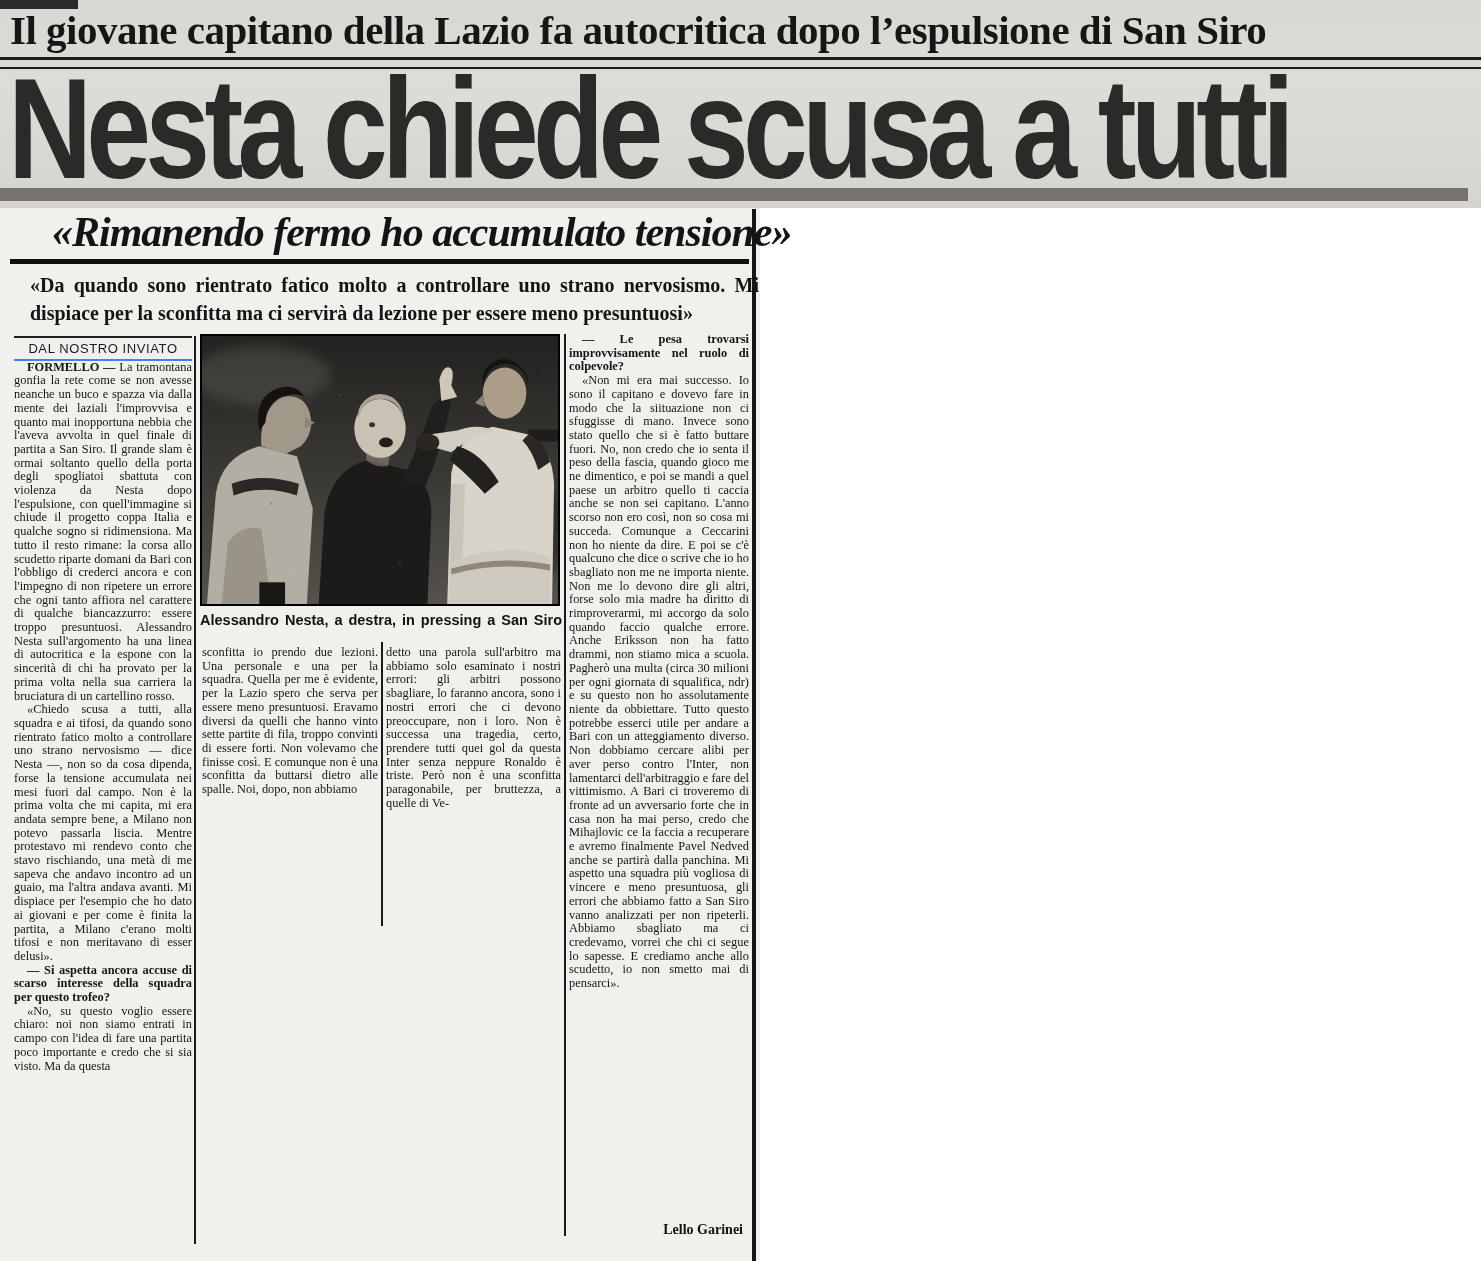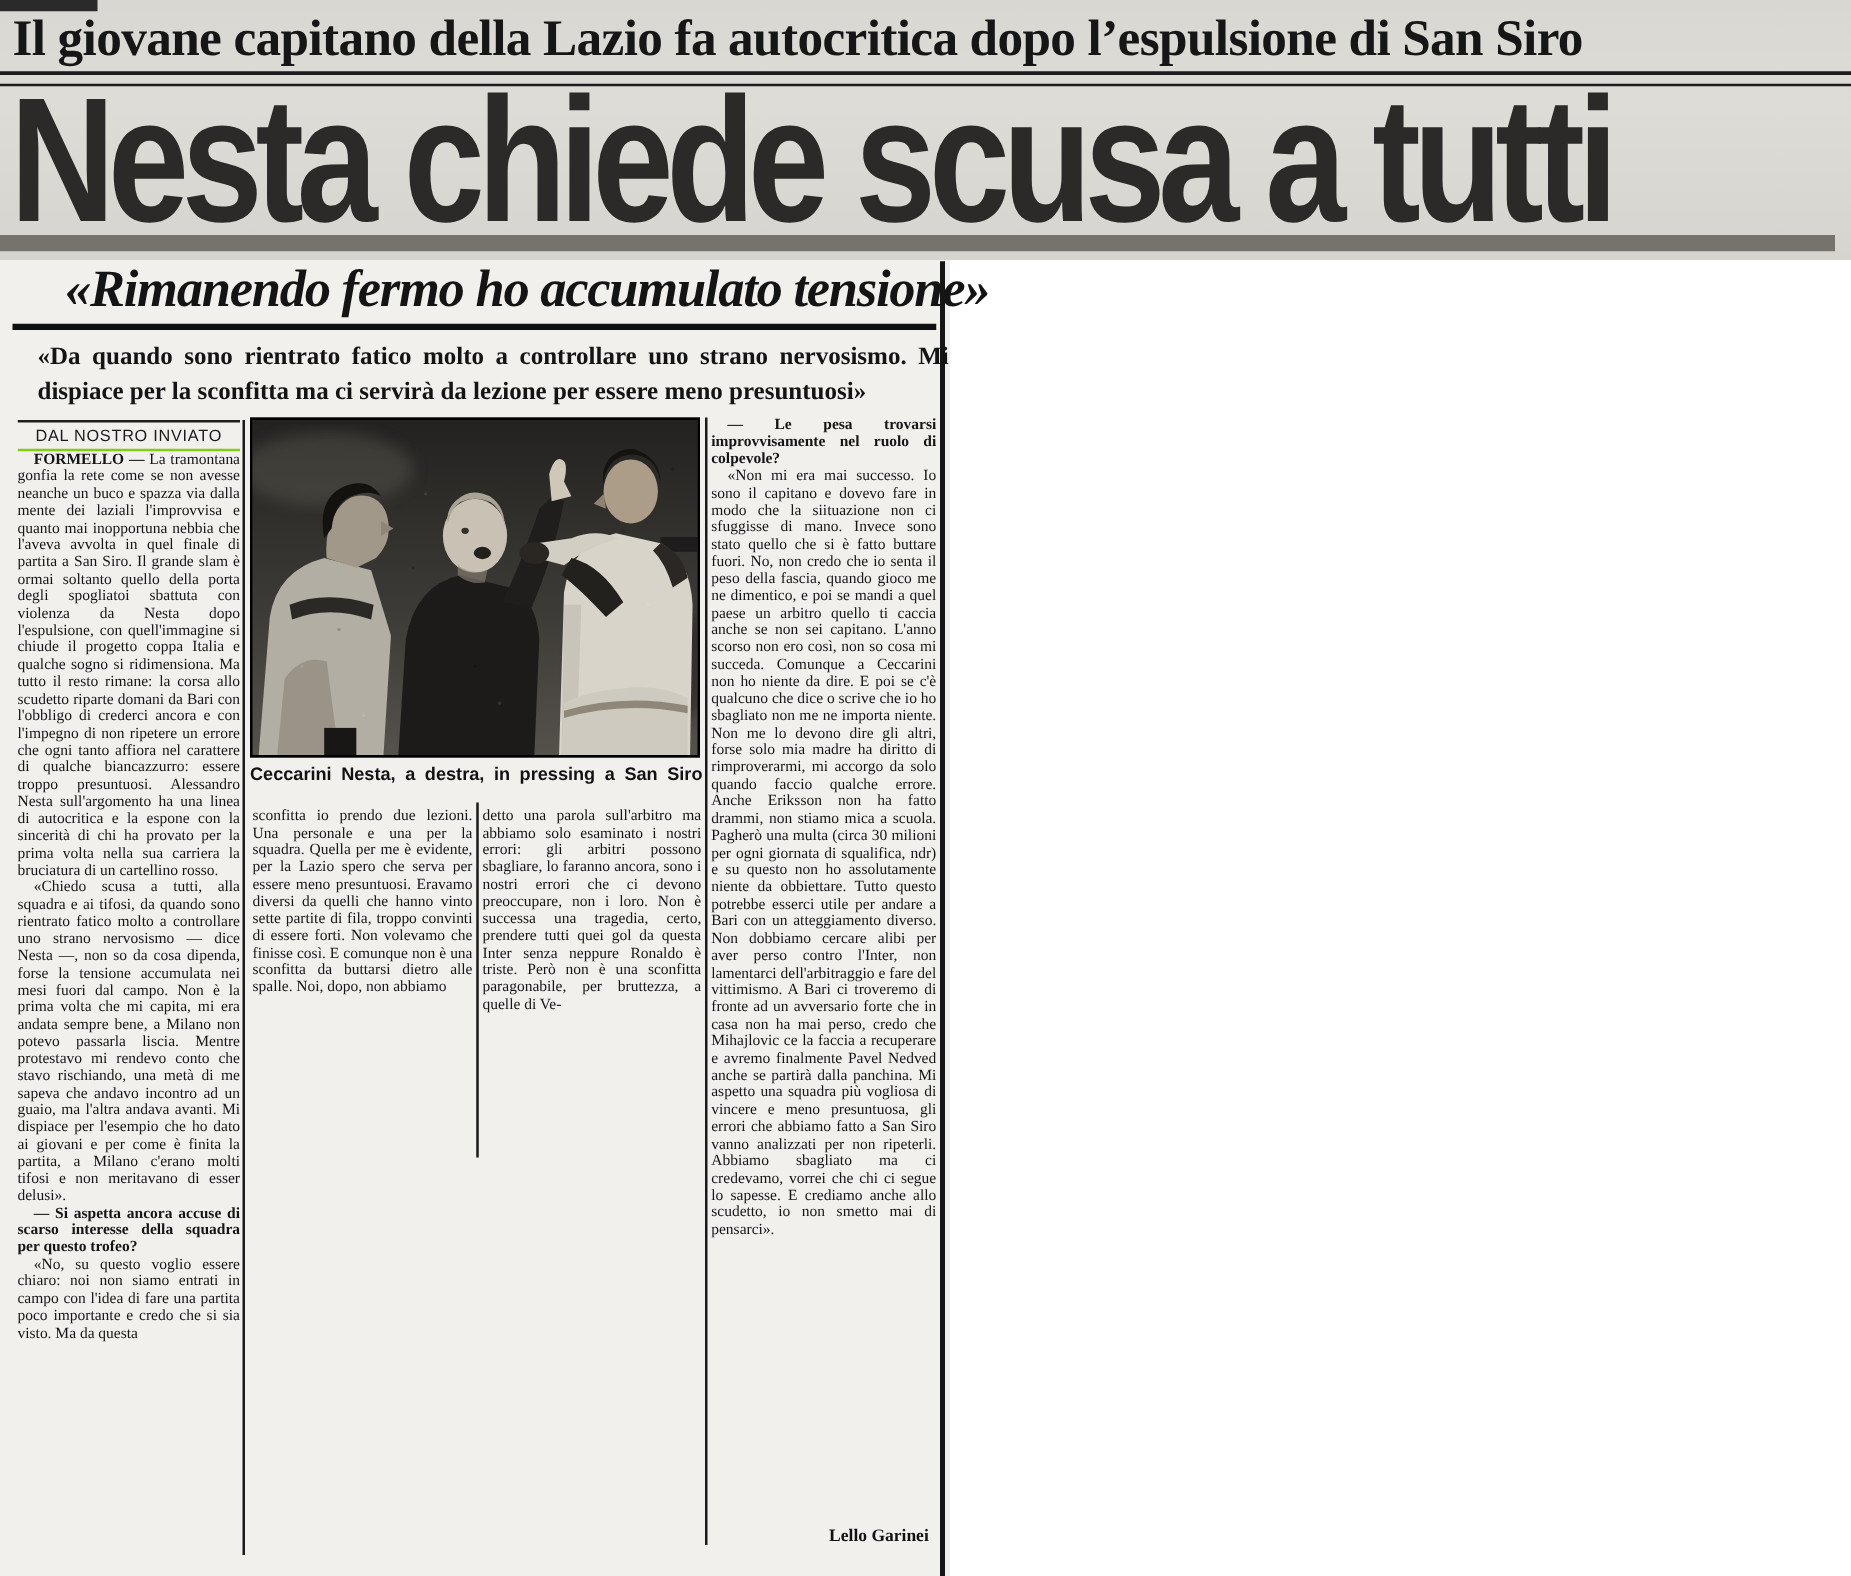--- a/index.html
+++ b/index.html
@@ -49,21 +49,21 @@
   .col{position:absolute;font-size:12.4px;line-height:13.7px;text-align:justify;
        overflow:hidden;color:#151515;}
   .col p{margin:0;text-indent:13px;}
   .col p.noindent{text-indent:0;}
   .col p.q{font-weight:bold;}
   .col-1{left:14px;top:336px;width:178px;height:925px;}
   .col-2{left:202px;top:646px;width:176px;height:266px;}
   .col-3{left:386px;top:646px;width:175px;height:286px;}
   .col-4{left:569px;top:333px;width:180px;height:882px;}
 
-  .box-kicker{border-top:2px solid #1f1f1f;border-bottom:2px solid #84cc16;
+  .box-kicker{border-top:2px solid #1f1f1f;border-bottom:2px solid #3b82f6;
               font-family:"Liberation Sans", sans-serif;font-size:13px;letter-spacing:0.6px;
               text-align:center;padding:4px 0 3px 0;margin:0 0 7px 0;color:#1a1a1a;}
   .b{font-weight:bold;}
   .byline{position:absolute;left:569px;top:1222px;width:174px;text-align:right;
           font-weight:bold;font-size:14px;color:#111;}
 </style>
 </head>
 <body>
 
 <div id="page">
@@ -146,21 +146,21 @@
       </g>
       <g fill="#000000" opacity="0.18">
         <circle cx="70" cy="170" r="1.4"></circle>
           <circle cx="180" cy="200" r="1.2"></circle>
           <circle cx="300" cy="90" r="1.3"></circle>
         <circle cx="130" cy="120" r="1.1"></circle>
           <circle cx="340" cy="40" r="1.4"></circle>
       </g>
     </svg>
   </div>
-  <div class="caption">Ceccarini Nesta, a destra, in pressing a San Siro</div>
+  <div class="caption">Alessandro Nesta, a destra, in pressing a San Siro</div>
 
   <div class="col col-1">
     <p class="box-kicker noindent">DAL NOSTRO INVIATO</p>
     <p><span class="b">FORMELLO — </span><span>La tramontana gonfia la rete come se non avesse neanche un buco e spazza via dalla mente dei laziali l'improvvisa e quanto mai inopportuna nebbia che l'aveva avvolta in quel finale di partita a San Siro. Il grande slam è ormai soltanto quello della porta degli spogliatoi sbattuta con violenza da Nesta dopo l'espulsione, con quell'immagine si chiude il progetto coppa Italia e qualche sogno si ridimensiona. Ma tutto il resto rimane: la corsa allo scudetto riparte domani da Bari con l'obbligo di crederci ancora e con l'impegno di non ripetere un errore che ogni tanto affiora nel carattere di qualche biancazzurro: essere troppo presuntuosi. Alessandro Nesta sull'argomento ha una linea di autocritica e la espone con la sincerità di chi ha provato per la prima volta nella sua carriera la bruciatura di un cartellino rosso.</span></p>
     <p>«Chiedo scusa a tutti, alla squadra e ai tifosi, da quando sono rientrato fatico molto a controllare uno strano nervosismo — dice Nesta —, non so da cosa dipenda, forse la tensione accumulata nei mesi fuori dal campo. Non è la prima volta che mi capita, mi era andata sempre bene, a Milano non potevo passarla liscia. Mentre protestavo mi rendevo conto che stavo rischiando, una metà di me sapeva che andavo incontro ad un guaio, ma l'altra andava avanti. Mi dispiace per l'esempio che ho dato ai giovani e per come è finita la partita, a Milano c'erano molti tifosi e non meritavano di esser delusi».</p>
     <p class="q">— Si aspetta ancora accuse di scarso interesse della squadra per questo trofeo?</p>
     <p>«No, su questo voglio essere chiaro: noi non siamo entrati in campo con l'idea di fare una partita poco importante e credo che si sia visto. Ma da questa</p>
   </div>
 
   <div class="col col-2">

